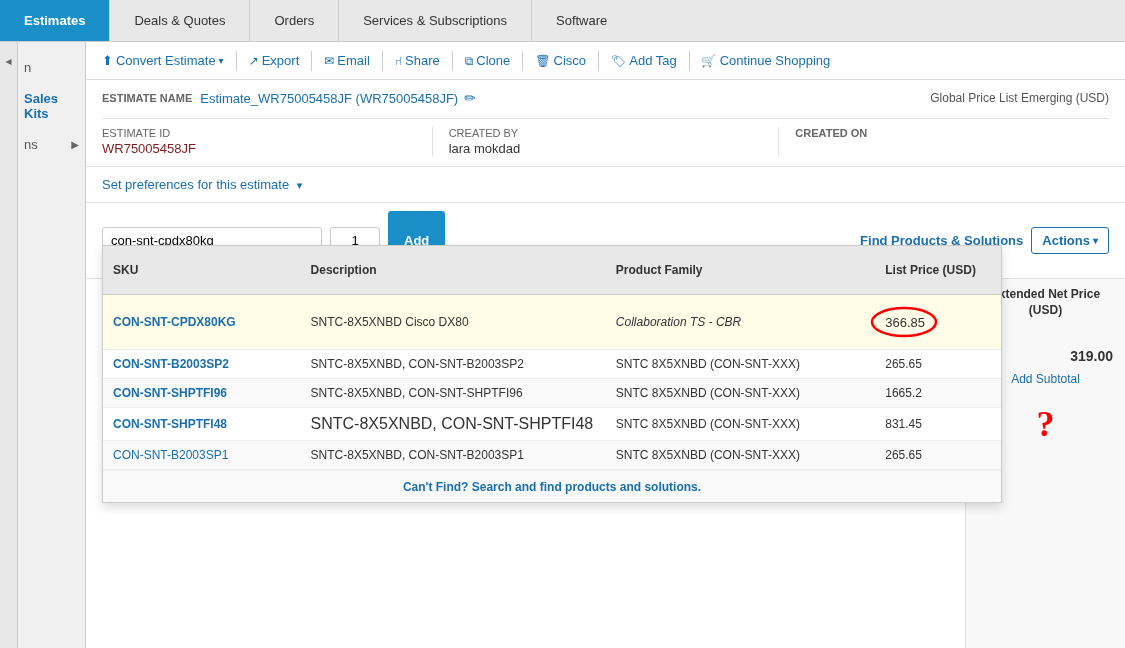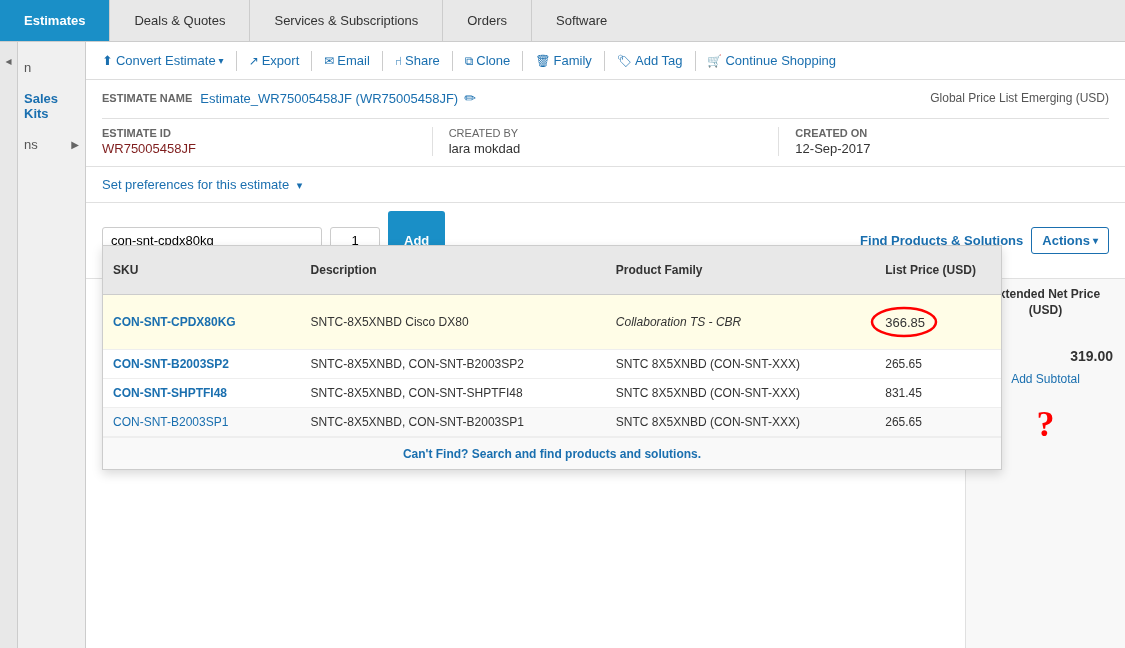--- a/index.html
+++ b/index.html
@@ -4,22 +4,22 @@
   <style>
     * { box-sizing: border-box; margin: 0; padding: 0; font-family: Arial, sans-serif; font-size: 13px; }
     body { background: #f4f4f4; overflow-x: hidden; }
   </style>
 </head>
 <body>
 
 <div style="display:flex; background:#e8e8e8; border-bottom:1px solid #ccc; height:42px;">
   <div style="padding:0 24px; display:flex; align-items:center; background:#1a8fc7; color:#fff; font-weight:bold; cursor:pointer; border-right:1px solid #ccc; white-space:nowrap;">Estimates</div>
   <div style="padding:0 24px; display:flex; align-items:center; cursor:pointer; color:#333; border-right:1px solid #ccc; white-space:nowrap;">Deals &amp; Quotes</div>
+  <div style="padding:0 24px; display:flex; align-items:center; cursor:pointer; color:#333; border-right:1px solid #ccc; white-space:nowrap;">Orders</div>
   <div style="padding:0 24px; display:flex; align-items:center; cursor:pointer; color:#333; border-right:1px solid #ccc; white-space:nowrap;">Services &amp; Subscriptions</div>
-  <div style="padding:0 24px; display:flex; align-items:center; cursor:pointer; color:#333; border-right:1px solid #ccc; white-space:nowrap;">Orders</div>
   <div style="padding:0 24px; display:flex; align-items:center; cursor:pointer; color:#333; white-space:nowrap;">Software</div>
 </div>
 
 <div style="display:flex; height:606px;">
 
   <div style="width:18px; background:#e8e8e8; border-right:1px solid #ccc; display:flex; align-items:flex-start; padding-top:12px; justify-content:center; cursor:pointer; flex-shrink:0;">
     <span style="color:#666; font-size:12px;">◂</span>
   </div>
 
   <div style="width:68px; background:#f0f0f0; border-right:1px solid #ccc; display:flex; flex-direction:column; padding-top:10px;">
@@ -59,21 +59,21 @@
         <span>Share</span>
       </div>
       <div style="width:1px; height:20px; background:#ccc; margin:0 2px;"></div>
       <div style="display:flex; align-items:center; gap:3px; padding:4px 8px; cursor:pointer; color:#1a6faf; font-size:12px; white-space:nowrap;">
         <span style="font-size:12px;">⧉</span>
         <span>Clone</span>
       </div>
       <div style="width:1px; height:20px; background:#ccc; margin:0 2px;"></div>
       <div style="display:flex; align-items:center; gap:3px; padding:4px 8px; cursor:pointer; color:#1a6faf; font-size:12px; white-space:nowrap;">
         <span style="font-size:12px;">🗑</span>
-        <span>Family</span>
+        <span>Cisco</span>
       </div>
       <div style="width:1px; height:20px; background:#ccc; margin:0 2px;"></div>
       <div style="display:flex; align-items:center; gap:3px; padding:4px 8px; cursor:pointer; color:#1a6faf; font-size:12px; white-space:nowrap;">
         <span style="font-size:12px;">🏷</span>
         <span>Add Tag</span>
       </div>
       <div style="width:1px; height:20px; background:#ccc; margin:0 2px;"></div>
       <div style="display:flex; align-items:center; gap:3px; padding:4px 8px; cursor:pointer; color:#1a6faf; font-size:12px; white-space:nowrap;">
         <span style="font-size:12px;">🛒</span>
         <span>Continue Shopping</span>
@@ -84,30 +84,29 @@
       <div style="display:flex; align-items:center; justify-content:space-between; margin-bottom:12px;">
         <div style="display:flex; align-items:center;">
           <span style="font-size:11px; color:#666; font-weight:bold; margin-right:8px;">ESTIMATE NAME</span>
           <span style="color:#1a6faf; font-size:13px;">Estimate_WR75005458JF (WR75005458JF)</span>
           <span style="color:#1a6faf; cursor:pointer; margin-left:6px; font-size:14px;">✏</span>
         </div>
         <span style="font-size:12px; color:#555;">Global Price List Emerging (USD)</span>
       </div>
       <div style="display:flex; border-top:1px solid #e0e0e0; padding-top:8px; gap:0;">
         <div style="flex:1; border-right:1px solid #e0e0e0; padding-right:16px;">
-          <div style="font-size:11px; color:#666; font-weight:bold; text-transform:uppercase;">ESTIMATE ID</div>
+          <div style="font-size:11px; color:#666; font-weight:normal; text-transform:uppercase;">ESTIMATE ID</div>
           <div style="font-size:13px; color:#7f1d1d; margin-top:2px;">WR75005458JF</div>
         </div>
         <div style="flex:1; border-right:1px solid #e0e0e0; padding-left:16px; padding-right:16px;">
           <div style="font-size:11px; color:#666; font-weight:normal; text-transform:uppercase;">CREATED BY</div>
           <div style="font-size:13px; color:#333; margin-top:2px;">lara mokdad</div>
         </div>
         <div style="flex:1; padding-left:16px;">
           <div style="font-size:11px; color:#666; font-weight:bold; text-transform:uppercase;">CREATED ON</div>
-          <div style="font-size:13px; color:#333; margin-top:2px;">12-Sep-2017</div>
         </div>
       </div>
     </div>
 
     <div style="padding:10px 16px; border-bottom:1px solid #e0e0e0;">
       <a style="color:#1a6faf; text-decoration:none; font-size:13px;" href="#">
         <span>Set preferences for this estimate</span>
         <span style="font-size:11px; margin-left:4px;">▾</span>
       </a>
     </div>
@@ -145,23 +144,29 @@
                   </svg>
                 </span>
               </td>
             </tr>
             <tr style="cursor:pointer;">
               <td style="padding:7px 10px; font-size:12px; color:#1a6faf; font-weight:bold; border-bottom:1px solid #eee;">CON-SNT-B2003SP2</td>
               <td style="padding:7px 10px; font-size:12px; color:#333; border-bottom:1px solid #eee;">SNTC-8X5XNBD, CON-SNT-B2003SP2</td>
               <td style="padding:7px 10px; font-size:12px; color:#333; border-bottom:1px solid #eee;">SNTC 8X5XNBD (CON-SNT-XXX)</td>
               <td style="padding:7px 10px; font-size:12px; color:#333; border-bottom:1px solid #eee;">265.65</td>
             </tr>
+            <tr style="background:#f9f9f9; cursor:pointer;">
+              <td style="padding:7px 10px; font-size:12px; color:#1a6faf; font-weight:bold; border-bottom:1px solid #eee;">CON-SNT-SHPTFI96</td>
+              <td style="padding:7px 10px; font-size:12px; color:#333; border-bottom:1px solid #eee;">SNTC-8X5XNBD, CON-SNT-SHPTFI96</td>
+              <td style="padding:7px 10px; font-size:12px; color:#333; border-bottom:1px solid #eee;">SNTC 8X5XNBD (CON-SNT-XXX)</td>
+              <td style="padding:7px 10px; font-size:12px; color:#333; border-bottom:1px solid #eee;">1665.2</td>
+            </tr>
             <tr style="cursor:pointer;">
               <td style="padding:7px 10px; font-size:12px; color:#1a6faf; font-weight:bold; border-bottom:1px solid #eee;">CON-SNT-SHPTFI48</td>
-              <td style="padding:7px 10px; font-size:12px; color:#333; border-bottom:1px solid #eee;">SNTC-8X5XNBD, CON-SNT-SHPTFI48</td>
+              <td style="padding:7px 10px; font-size:16px; color:#333; border-bottom:1px solid #eee;">SNTC-8X5XNBD, CON-SNT-SHPTFI48</td>
               <td style="padding:7px 10px; font-size:12px; color:#333; border-bottom:1px solid #eee;">SNTC 8X5XNBD (CON-SNT-XXX)</td>
               <td style="padding:7px 10px; font-size:12px; color:#333; border-bottom:1px solid #eee;">831.45</td>
             </tr>
             <tr style="background:#f9f9f9; cursor:pointer;">
               <td style="padding:7px 10px; font-size:12px; color:#1a6faf; font-weight:normal; border-bottom:1px solid #eee; overflow:hidden;">CON-SNT-B2003SP1</td>
               <td style="padding:7px 10px; font-size:12px; color:#333; border-bottom:1px solid #eee;">SNTC-8X5XNBD, CON-SNT-B2003SP1</td>
               <td style="padding:7px 10px; font-size:12px; color:#333; border-bottom:1px solid #eee;">SNTC 8X5XNBD (CON-SNT-XXX)</td>
               <td style="padding:7px 10px; font-size:12px; color:#333; border-bottom:1px solid #eee;">265.65</td>
             </tr>
           </tbody>

